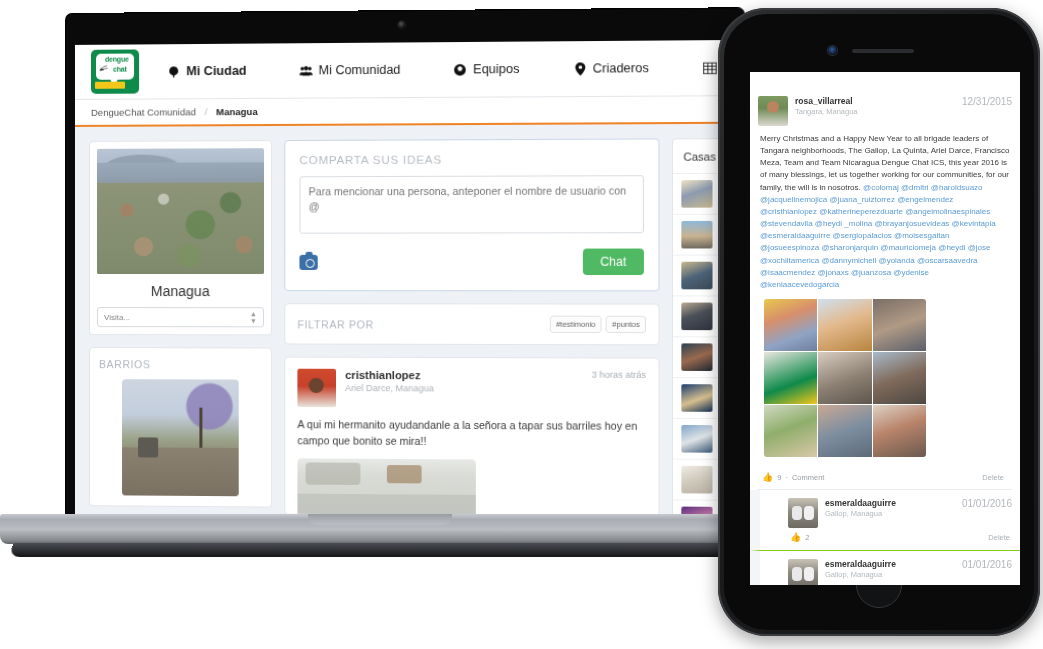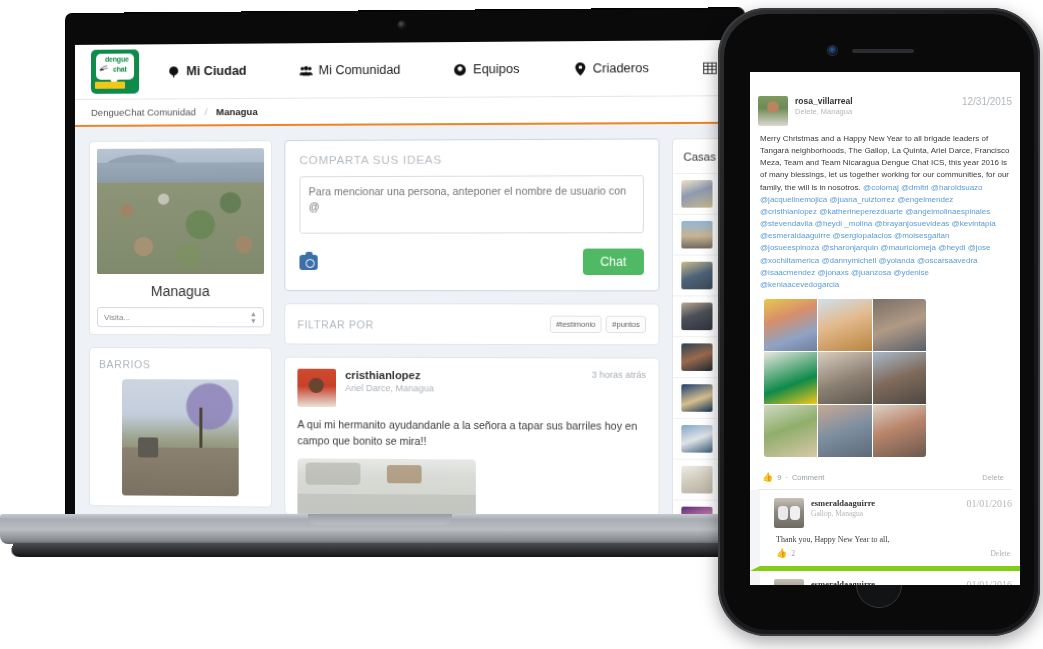--- a/index.html
+++ b/index.html
@@ -270,21 +270,21 @@
     display:grid; grid-template-columns: 1fr 1fr 1fr; grid-template-rows: repeat(3, 1fr); gap:1px; background:#fff;
   }
   .m-collage div { width:100%; height:100%; }
   .m-actions {
     display:flex; align-items:center; justify-content:space-between;
     padding: 7px 8px 7px 4px; border-bottom:1px solid #e9ebed; margin-top: 9px;
   }
   .likes { display:flex; align-items:center; gap:4px; font-size: 7.5px; color:#9aa0a6; }
   .thumb-ico { color:#4a90d9; font-size: 9px; line-height:9px; }
   .del { font-size:7.5px; color:#a9afb5; cursor:pointer; }
-  .m-comment { background:#fff; border-left: 10px solid #f4f5f7; padding: 8px 8px 0 14px; border-bottom:5px solid #84cc16;font-family:Liberation Serif, serif; }
+  .m-comment { background:#fff; border-left: 10px solid #f4f5f7; padding: 8px 8px 0 28px; border-bottom:1px solid #84cc16; }
   .m-ctext { font-size: 8px; color:#3b3b3b; padding: 7px 2px 0; }
   .m-cact { display:flex; align-items:center; justify-content:space-between; padding: 5px 2px 8px; }
 </style>
 </head>
 <body>
 
 <div id="stage">
 
   <div id="laptop">
     <div class="lap-lid">
@@ -478,21 +478,21 @@
         <div class="ph-home"></div>
 
         <div class="ph-screen">
           <div class="ph-scroll">
 
             <div class="m-post">
               <div class="m-head">
                 <div class="m-av"></div>
                 <div style="flex:1;min-width:0">
                   <div class="m-user">rosa_villarreal</div>
-                  <div class="m-loc">Delete, Managua</div>
+                  <div class="m-loc">Tangara, Managua</div>
                 </div>
                 <div class="m-date">12/31/2015</div>
               </div>
 
               <div class="m-text">
                 <span>Merry Christmas and a Happy New Year to all brigade leaders of Tangará neighborhoods, The Gallop, La Quinta, Ariel Darce, Francisco Meza, Team and Team Nicaragua Dengue Chat ICS, this year 2016 is of many blessings, let us together working for our communities, for our family, the will is in nosotros.</span>
                 <span id="mention-list"><span class="mention"> @colomaj</span><span class="mention"> @dmitri</span><span class="mention"> @haroldsuazo</span><span class="mention"> @jacquelinemojica</span><span class="mention"> @juana_ruiztorrez</span><span class="mention"> @engelmendez</span><span class="mention"> @cristhianlopez</span><span class="mention"> @katherineperezduarte</span><span class="mention"> @angeimolinaespinales</span><span class="mention"> @stevendavila</span><span class="mention"> @heydi _molina</span><span class="mention"> @brayanjosuevideas</span><span class="mention"> @kevintapia</span><span class="mention"> @esmeraldaaguirre</span><span class="mention"> @sergiopalacios</span><span class="mention"> @moisesgaitan</span><span class="mention"> @josueespinoza</span><span class="mention"> @sharonjarquin</span><span class="mention"> @mauriciomeja</span><span class="mention"> @heydi</span><span class="mention"> @jose</span><span class="mention"> @xochiltamerica</span><span class="mention"> @dannymichell</span><span class="mention"> @yolanda</span><span class="mention"> @oscarsaavedra</span><span class="mention"> @isaacmendez</span><span class="mention"> @jonaxs</span><span class="mention"> @juanzosa</span><span class="mention"> @ydenise</span><span class="mention"> @keniaacevedogarcia</span></span>
               </div>
 
               <div class="m-collage" id="collage">
@@ -520,21 +520,20 @@
 
             <div class="m-comment">
               <div class="m-head">
                 <div class="m-av m-av2"></div>
                 <div style="flex:1;min-width:0">
                   <div class="m-user">esmeraldaaguirre</div>
                   <div class="m-loc">Gallop, Managua</div>
                 </div>
                 <div class="m-date">01/01/2016</div>
               </div>
-              <div class="m-ctext">Thank you, Happy New Year to all,</div>
               <div class="m-cact">
                 <div class="likes">
                   <span class="thumb-ico">👍</span>
                   <span>2</span>
                 </div>
                 <span class="del">Delete</span>
               </div>
             </div>
 
             <div class="m-comment">

